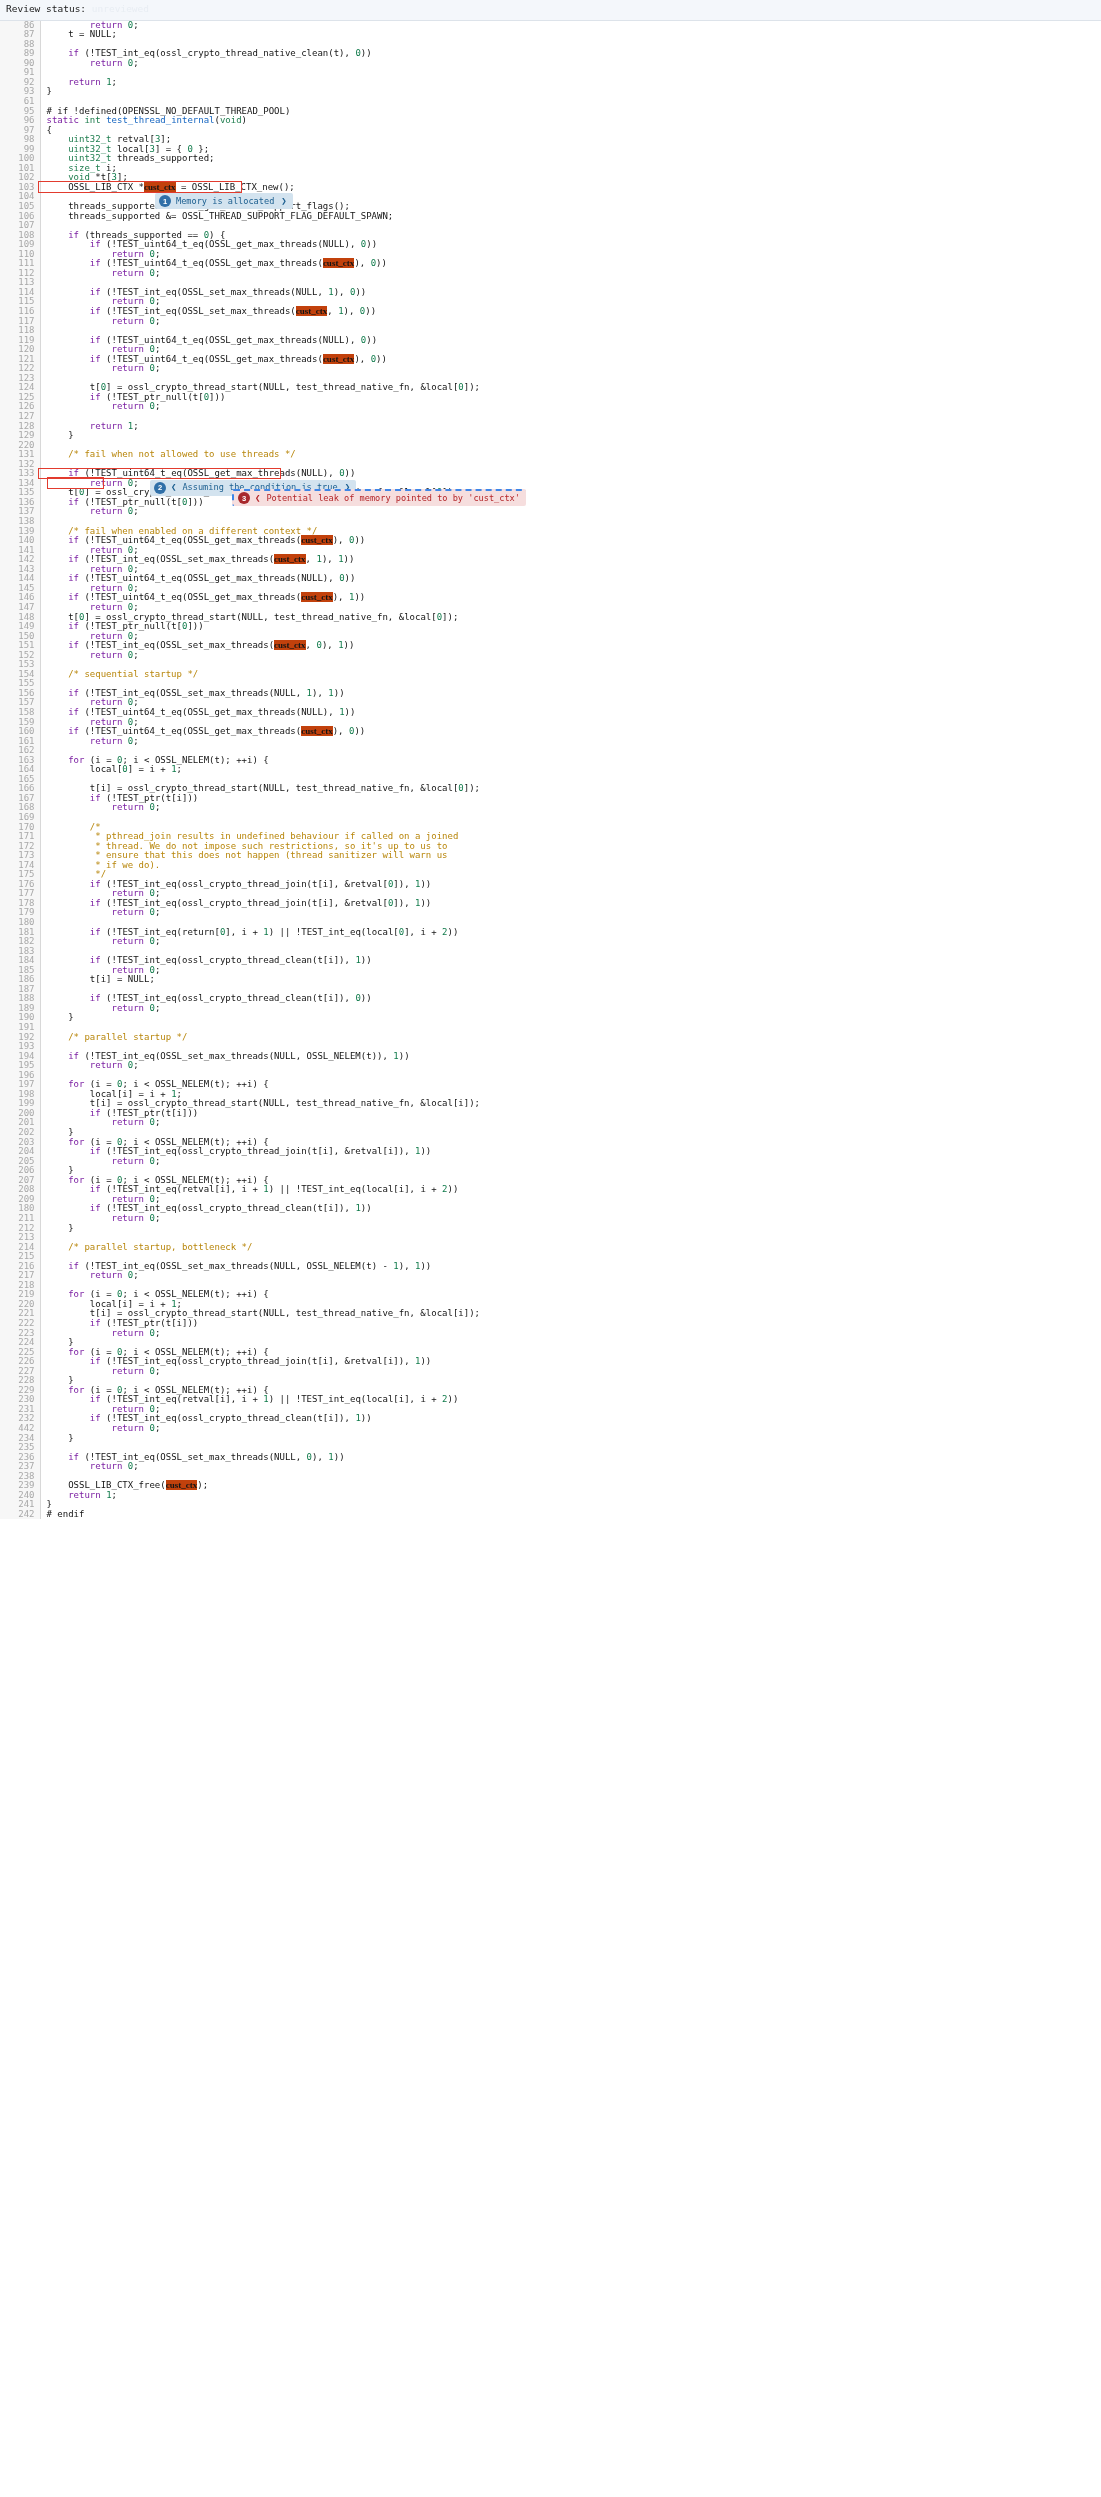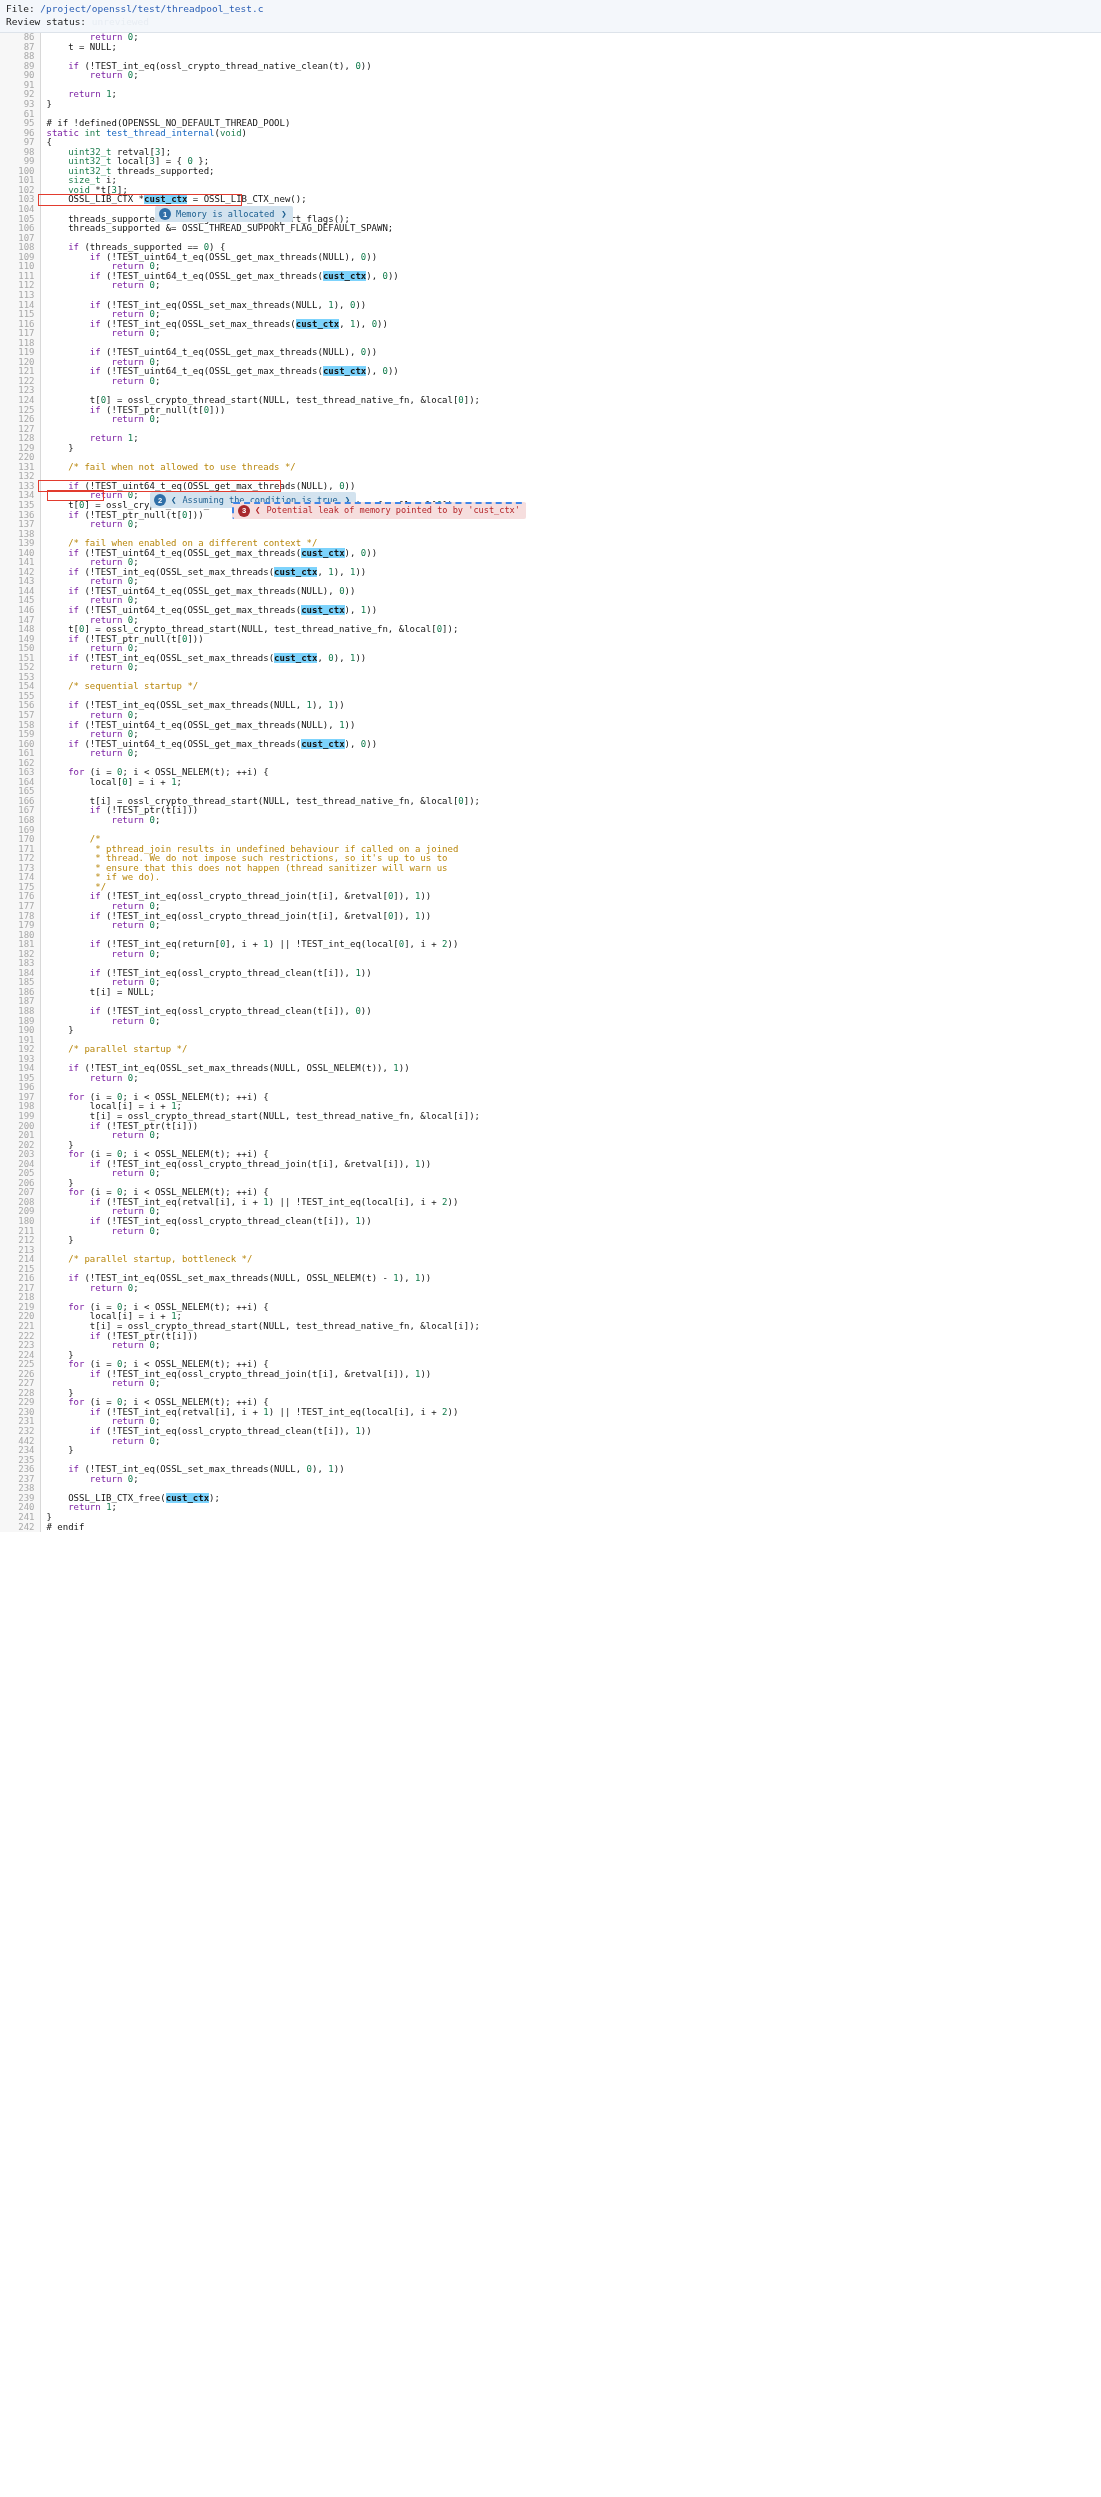--- a/index.html
+++ b/index.html
@@ -69,21 +69,21 @@
     position: relative;
   }
 
   
   .kw   { color: #7b1fa2; }       
   .typ  { color: #1e7d4e; }       
   .fn   { color: #1565c0; }       
   .num  { color: #0f7a4a; }       
   .cmt  { color: #b8860b; text-align: right; }       
   .pp   { color: #141414; }       
-  .hl   { background: #7dd3fc; color: #141414; font-weight: bold; }
+  .hl   { background: #c2410c; color: #141414; font-weight: bold; font-family: Liberation Serif, serif; }
 
   
   .boxline {
     position: absolute;
     border: 1px solid #e23b2e;
     background: transparent;
     pointer-events: none;
   }
   .bubble {
     position: absolute;
@@ -128,21 +128,20 @@
   .badge.b-blue { background: #2f6fa8; }
   .badge.b-red  { background: #a8282c; }
   .arrow { font-size: 9px; font-weight: bold; }
   .arrow-l { margin-right: 1px; }
   .arrow-r { margin-left: 2px; }
 </style>
 </head>
 <body>
 
 <div class="report-header">
-  <div class="hdr-row"><span class="hdr-label">File:</span> <span class="hdr-file">/project/openssl/test/threadpool_test.c</span></div>
   <div class="hdr-row"><span class="hdr-label">Review status:</span> <span class="hdr-status">unreviewed</span></div>
 </div>
 
 <div class="code-wrap">
   <table class="code">
     <tbody id="code-body">
         <tr id="L86">
           <td class="ln">86</td>
           <td class="src"><span>        </span><span class="kw">return</span><span> </span><span class="num">0</span><span>;</span></td>
         </tr>

